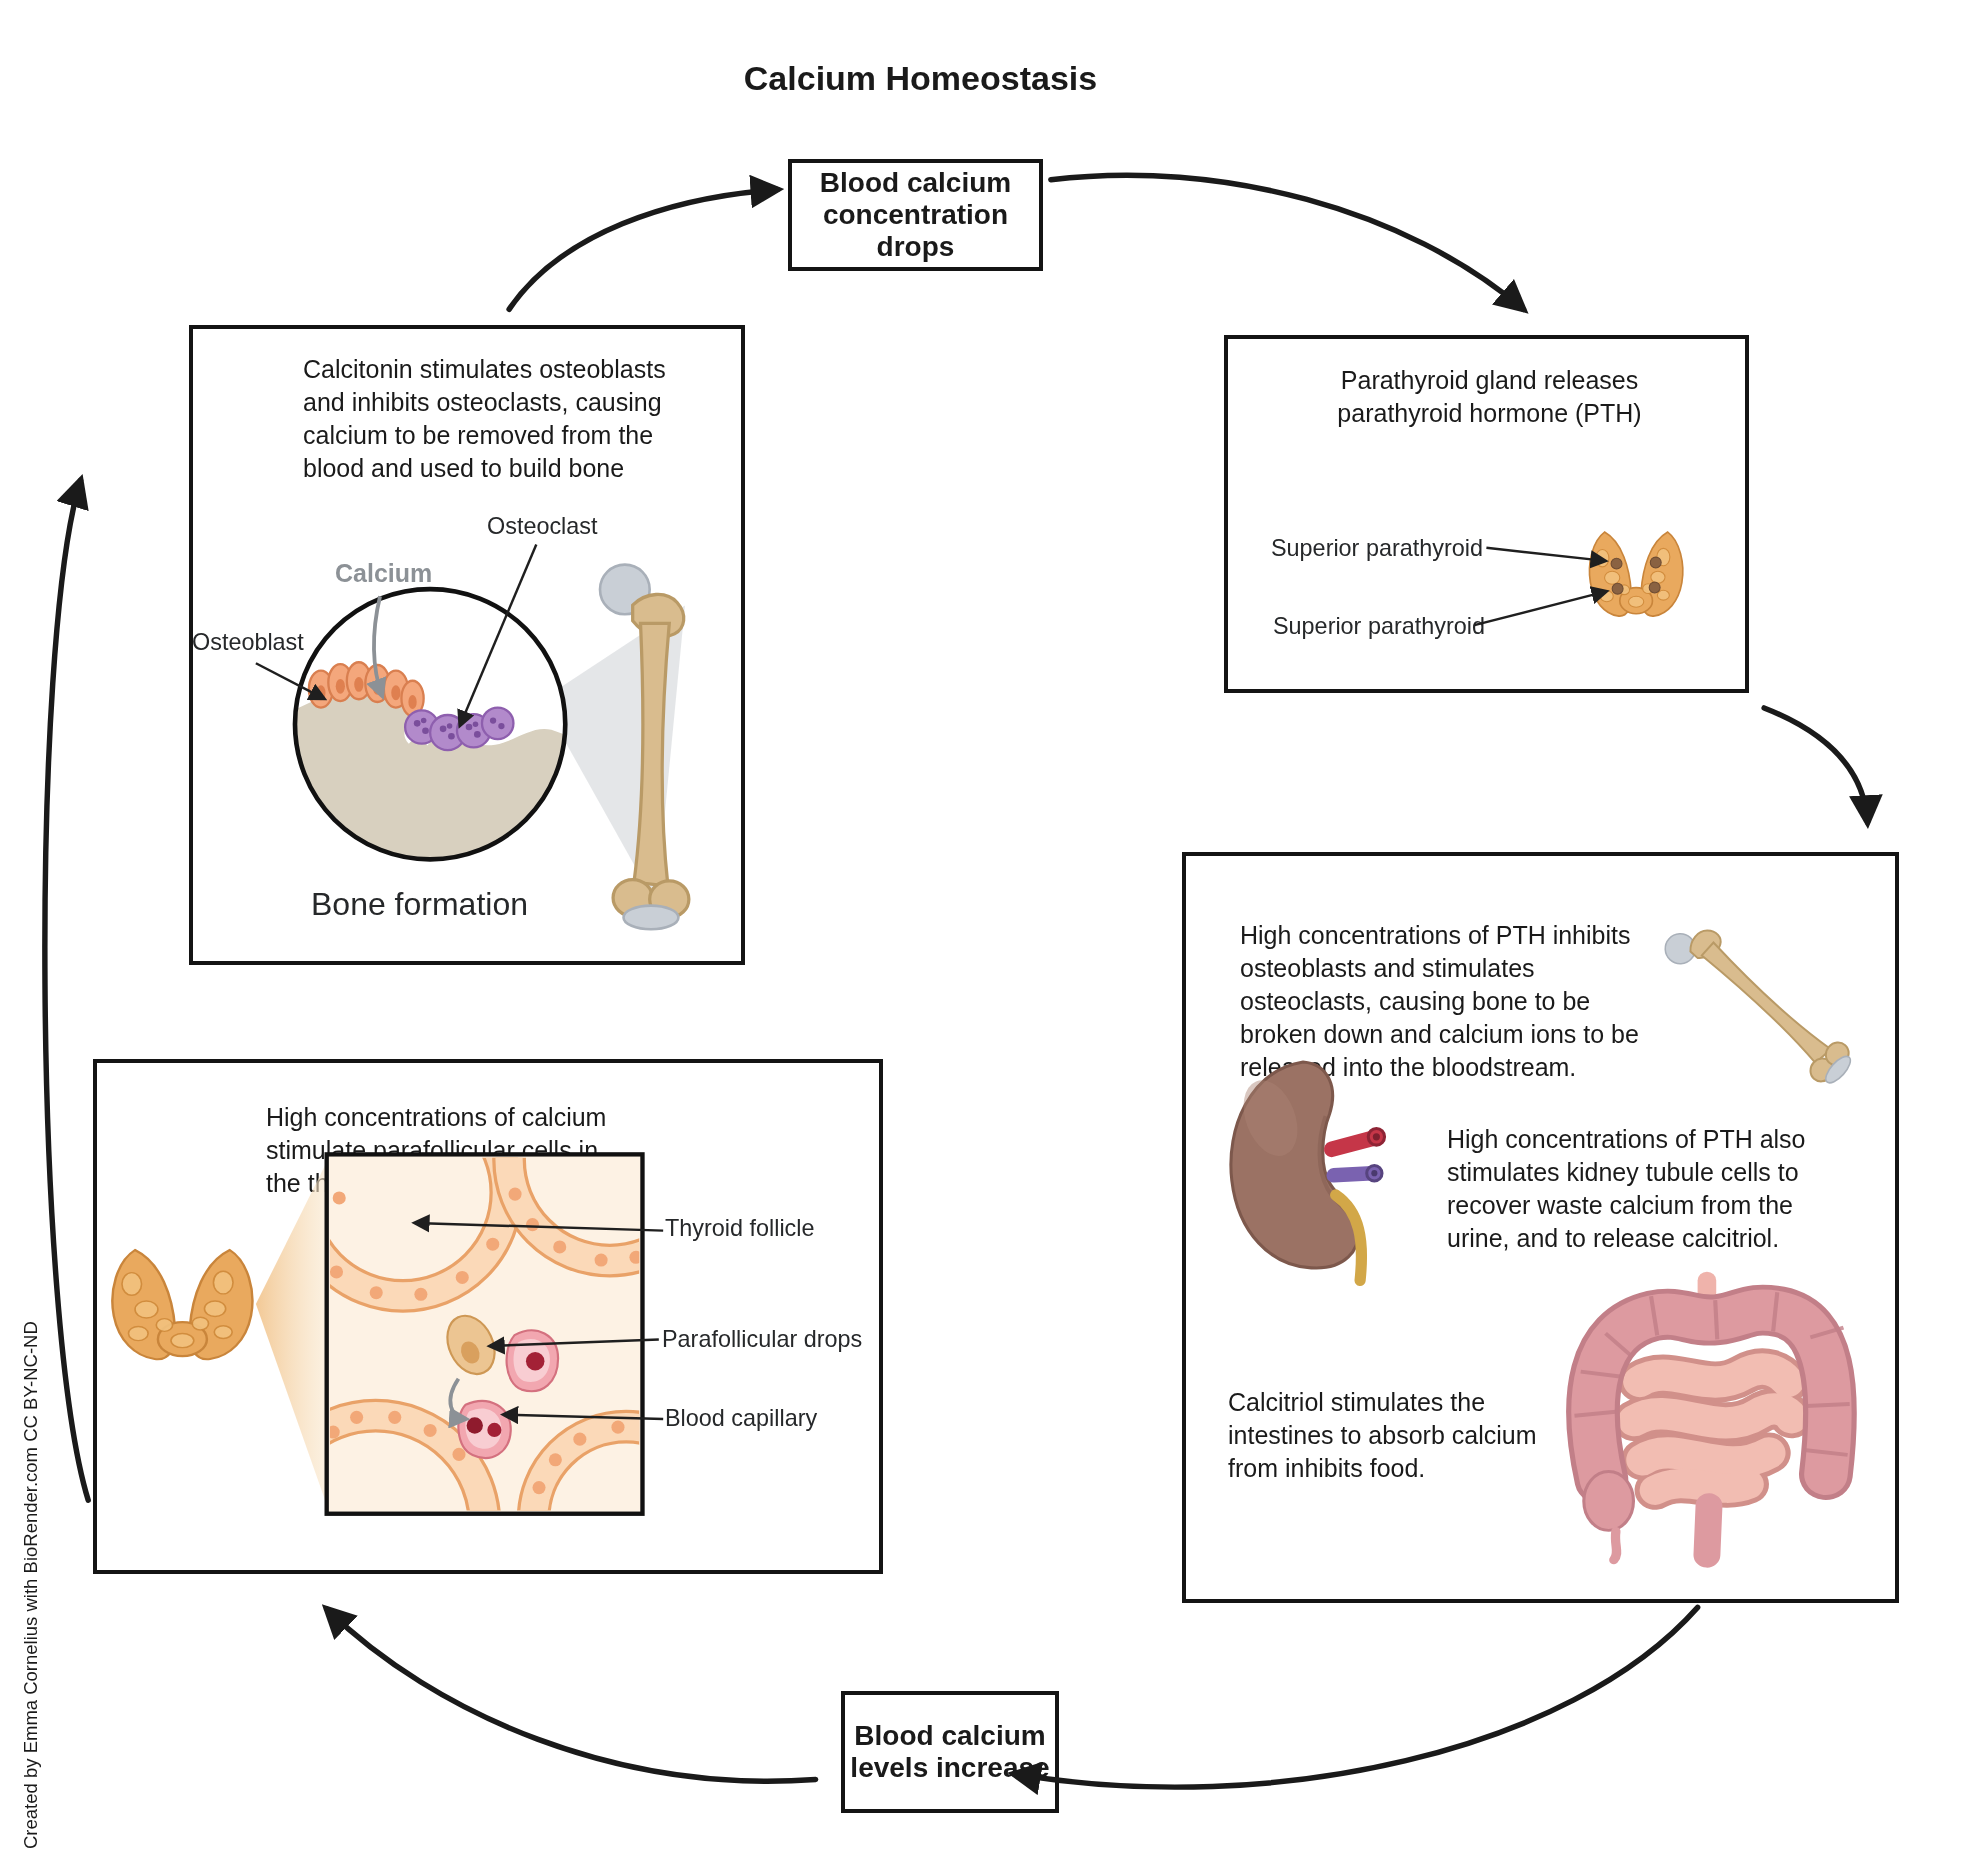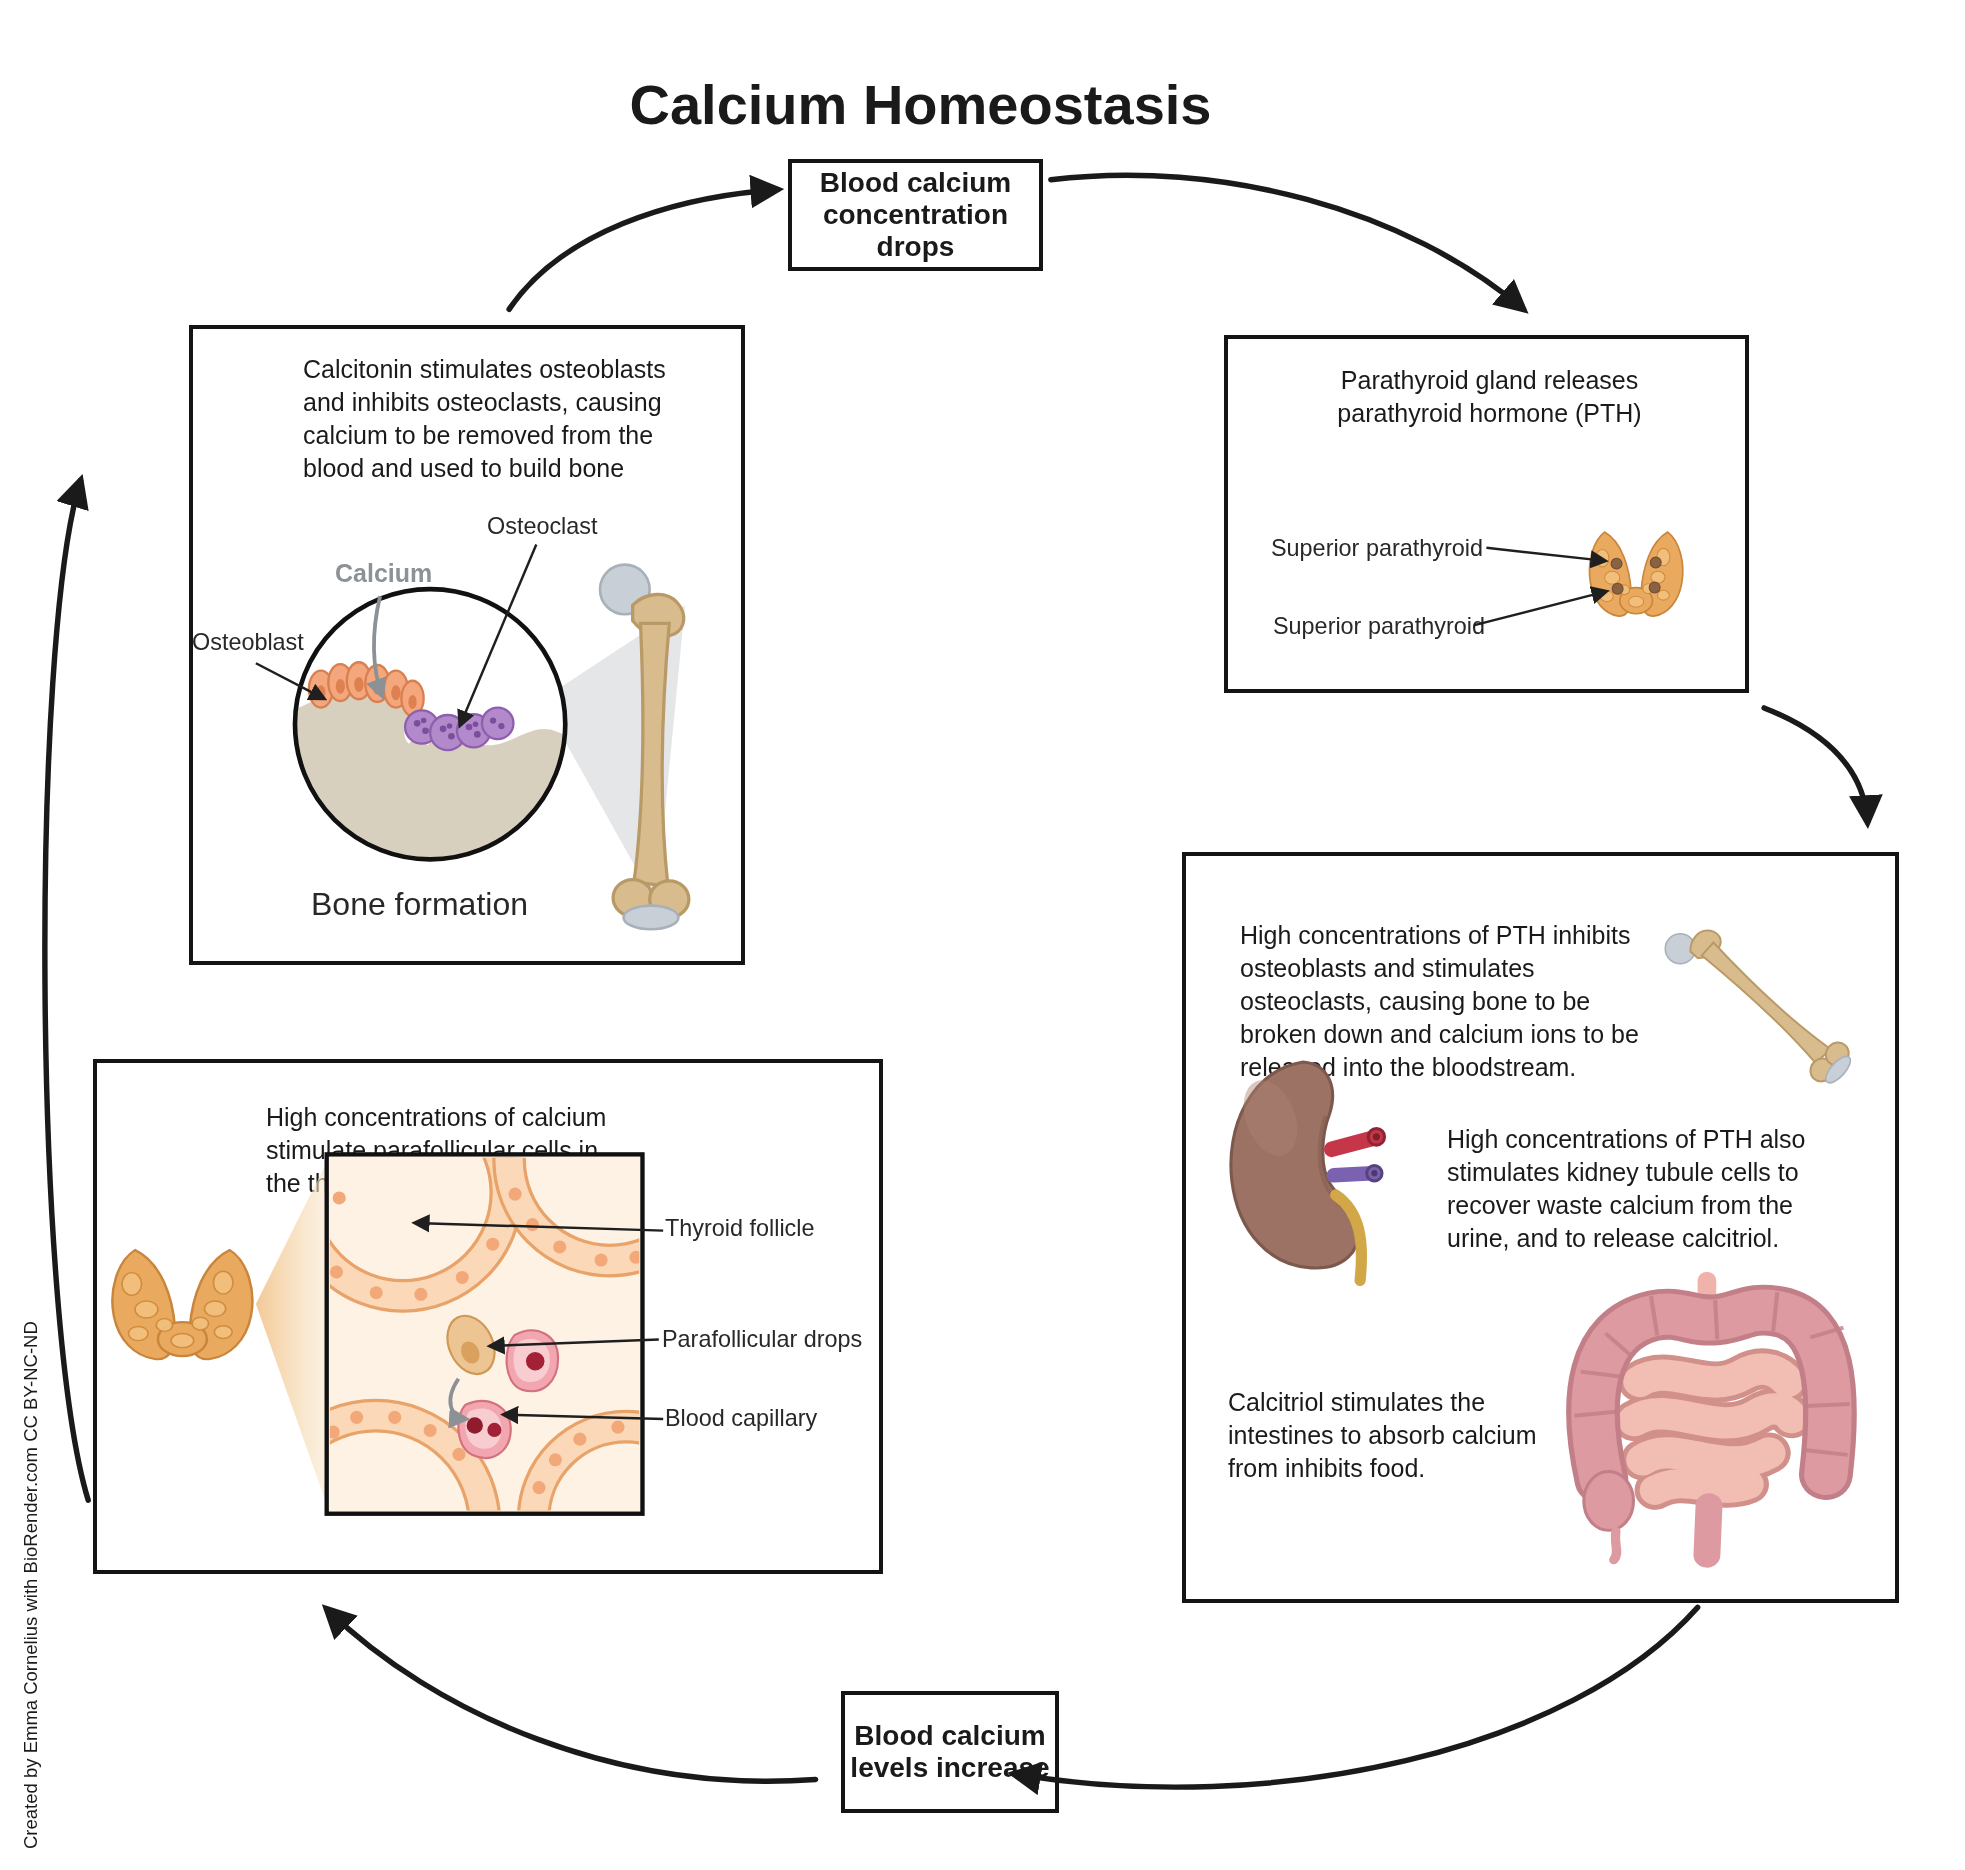--- a/index.html
+++ b/index.html
@@ -1,20 +1,20 @@
 <!DOCTYPE html>
 <html style="font-size:8.7px"><head>
 <meta charset="utf-8">
 <style>
   html,body{margin:0;padding:0;background:#fff;}
   #canvas{position:relative;width:1965px;height:1871px;background:#ffffff;overflow:hidden;
           font-family:"Liberation Sans", sans-serif;color:#1a1a1a;}
   .abs{position:absolute;}
   .pre{white-space:pre-line;}
-  .title{font-size:56px;font-weight:bold;text-align:center;letter-spacing:0px;margin-top:13px;}
+  .title{font-size:34px;font-weight:bold;text-align:center;letter-spacing:0px;}
   .node-box{position:absolute;border:4.4px solid #141414;background:#ffffff;box-sizing:border-box;}
   .cycle-label{display:flex;align-items:center;justify-content:center;text-align:center;
                font-weight:bold;font-size:28px;line-height:32px;}
   .para{font-size:25px;line-height:33px;}
   .small-label{font-size:23.4px;line-height:27px;color:#26282a;}
   .gray-label{font-size:25px;font-weight:bold;color:#8c9196;}
   .caption{font-size:32px;color:#26282a;text-align:center;}
   .credit{font-size:18.5px;color:#1a1a1a;transform:rotate(-90deg);transform-origin:0 0;}
   svg{position:absolute;left:0;top:0;}
 </style>

